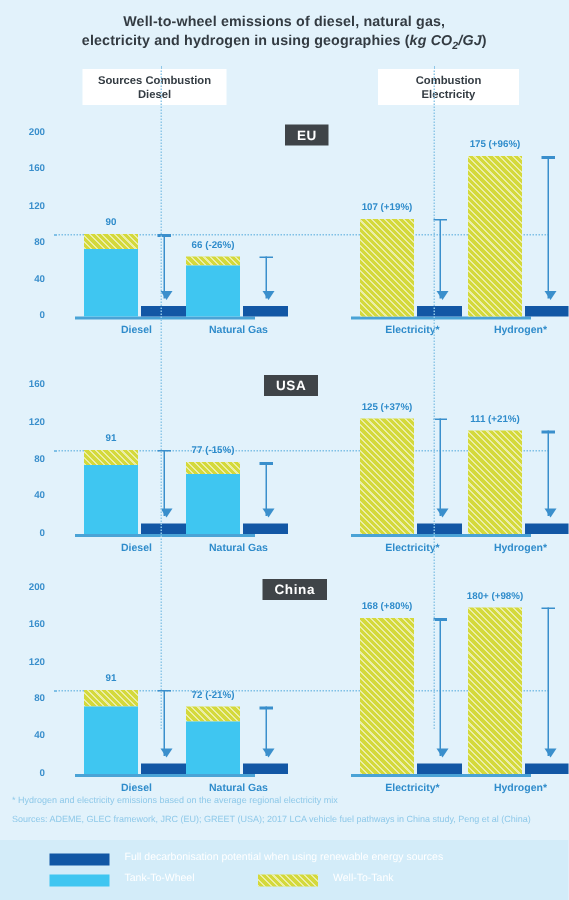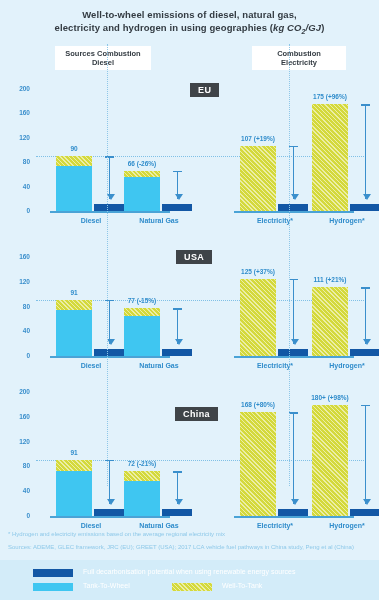--- a/index.html
+++ b/index.html
@@ -178,21 +178,21 @@
     <div class="arrow" style="left: 365px; top: 287.497px; height: 56.7143px;"></div>
     <div class="arrow-cap" style="left: 360.5px; top: 287.497px;"></div>
     <div class="catlabel" style="left: 307px; top: 362px;">Hydrogen*</div>
     <div class="ylab" style="top: 512px;">0</div>
     <div class="ylab" style="top: 487.238px;">40</div>
     <div class="ylab" style="top: 462.476px;">80</div>
     <div class="ylab" style="top: 437.714px;">120</div>
     <div class="ylab" style="top: 412.952px;">160</div>
     <div class="ylab" style="top: 388.19px;">200</div>
     <div class="ref-line" style="top: 460.286px;"></div>
-    <div class="badge" style="left: 175px; top: 407px;">China</div>
+    <div class="badge" style="left: 175px; top: 386px;">China</div>
     <div class="baseline" style="left: 50px; width: 120px; top: 516px;"></div>
     <div class="baseline" style="left: 234px; width: 120px; top: 516px;"></div>
     <div class="bar" style="left: 56px; width: 36px; height: 56.3333px; top: 459.667px;">
       <div class="seg-wtt" style="top: 0px; height: 11.7619px;"></div>
       <div class="seg-ttw" style="top: 11.7619px; height: 44.5714px;"></div>
     </div>
     <div class="vlabel" style="left: 34px; width: 80px; top: 448.667px;">91</div>
     <div class="decarb" style="left: 94px; width: 30px; height: 6.80952px; top: 509.19px;"></div>
     <div class="arrow" style="left: 109px; top: 459.667px; height: 44.5238px;"></div>
     <div class="arrow-cap" style="left: 104.5px; top: 459.667px;"></div>

